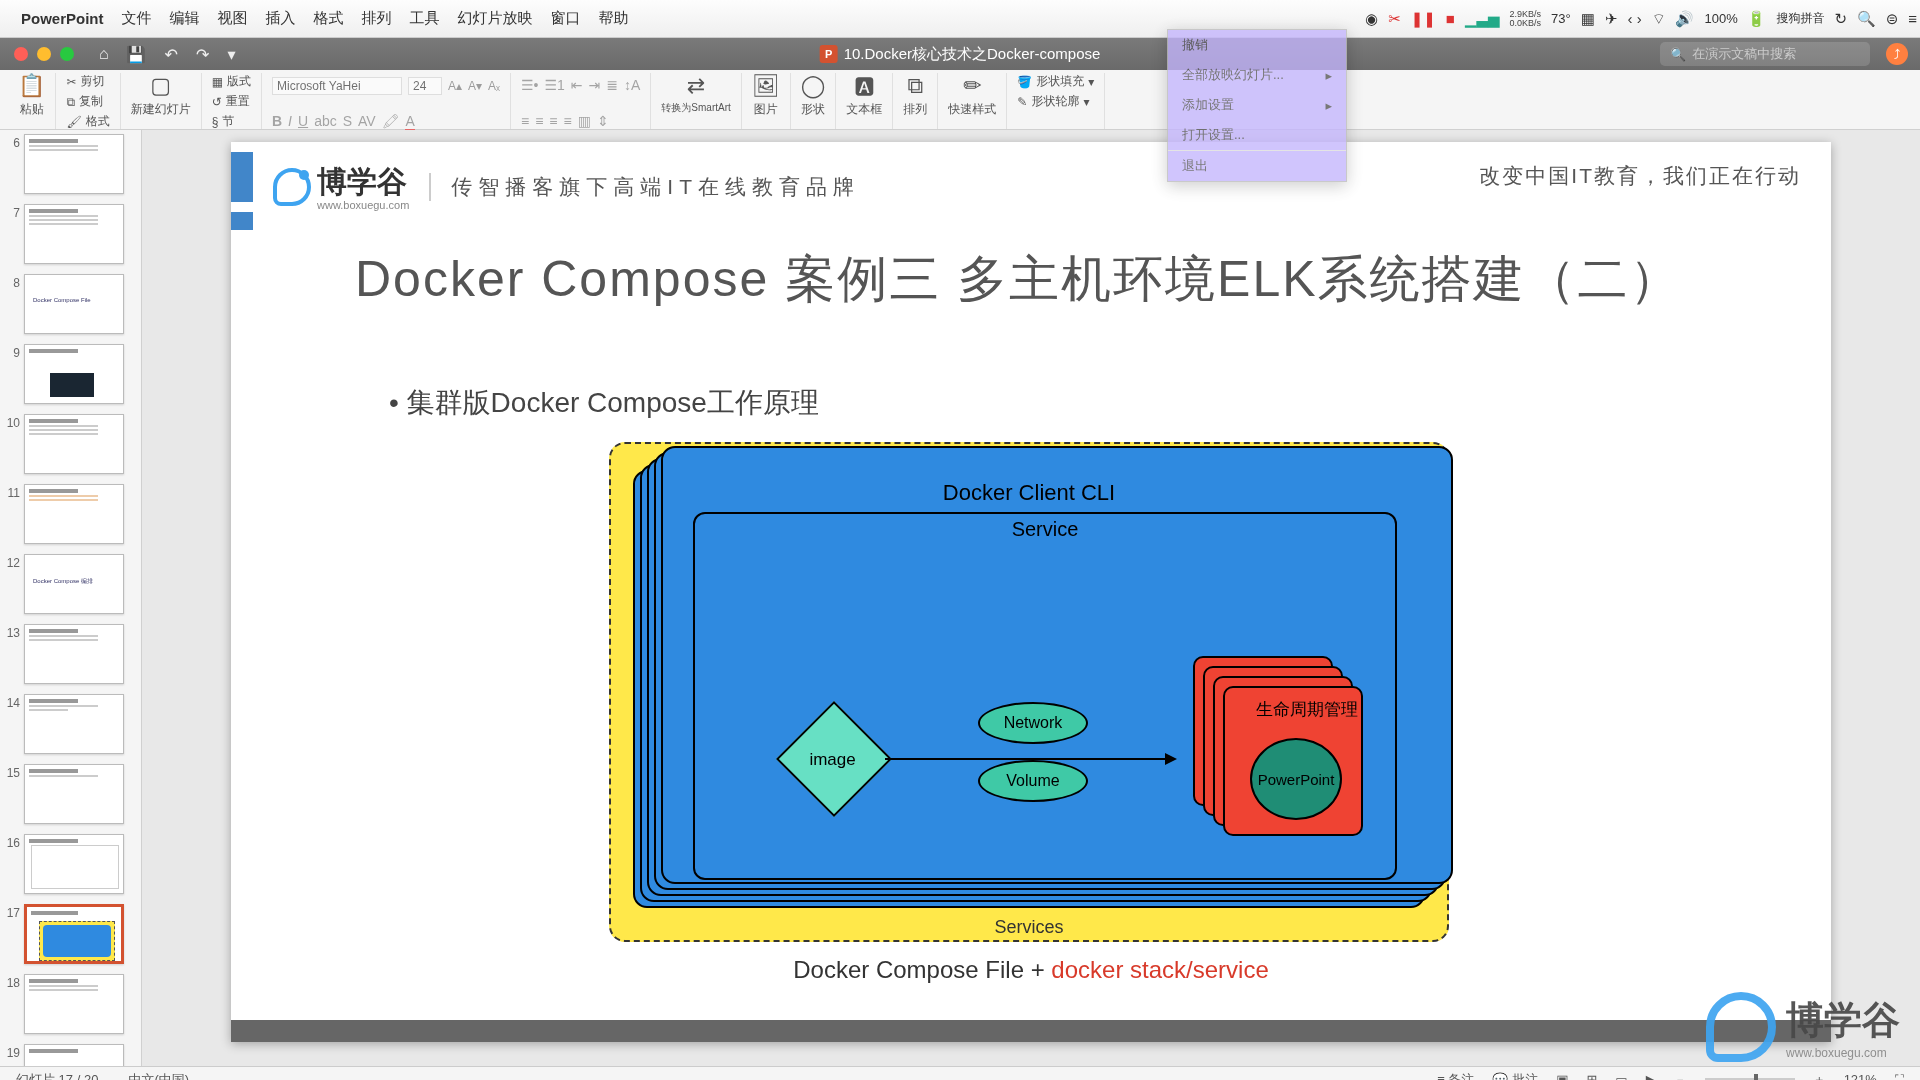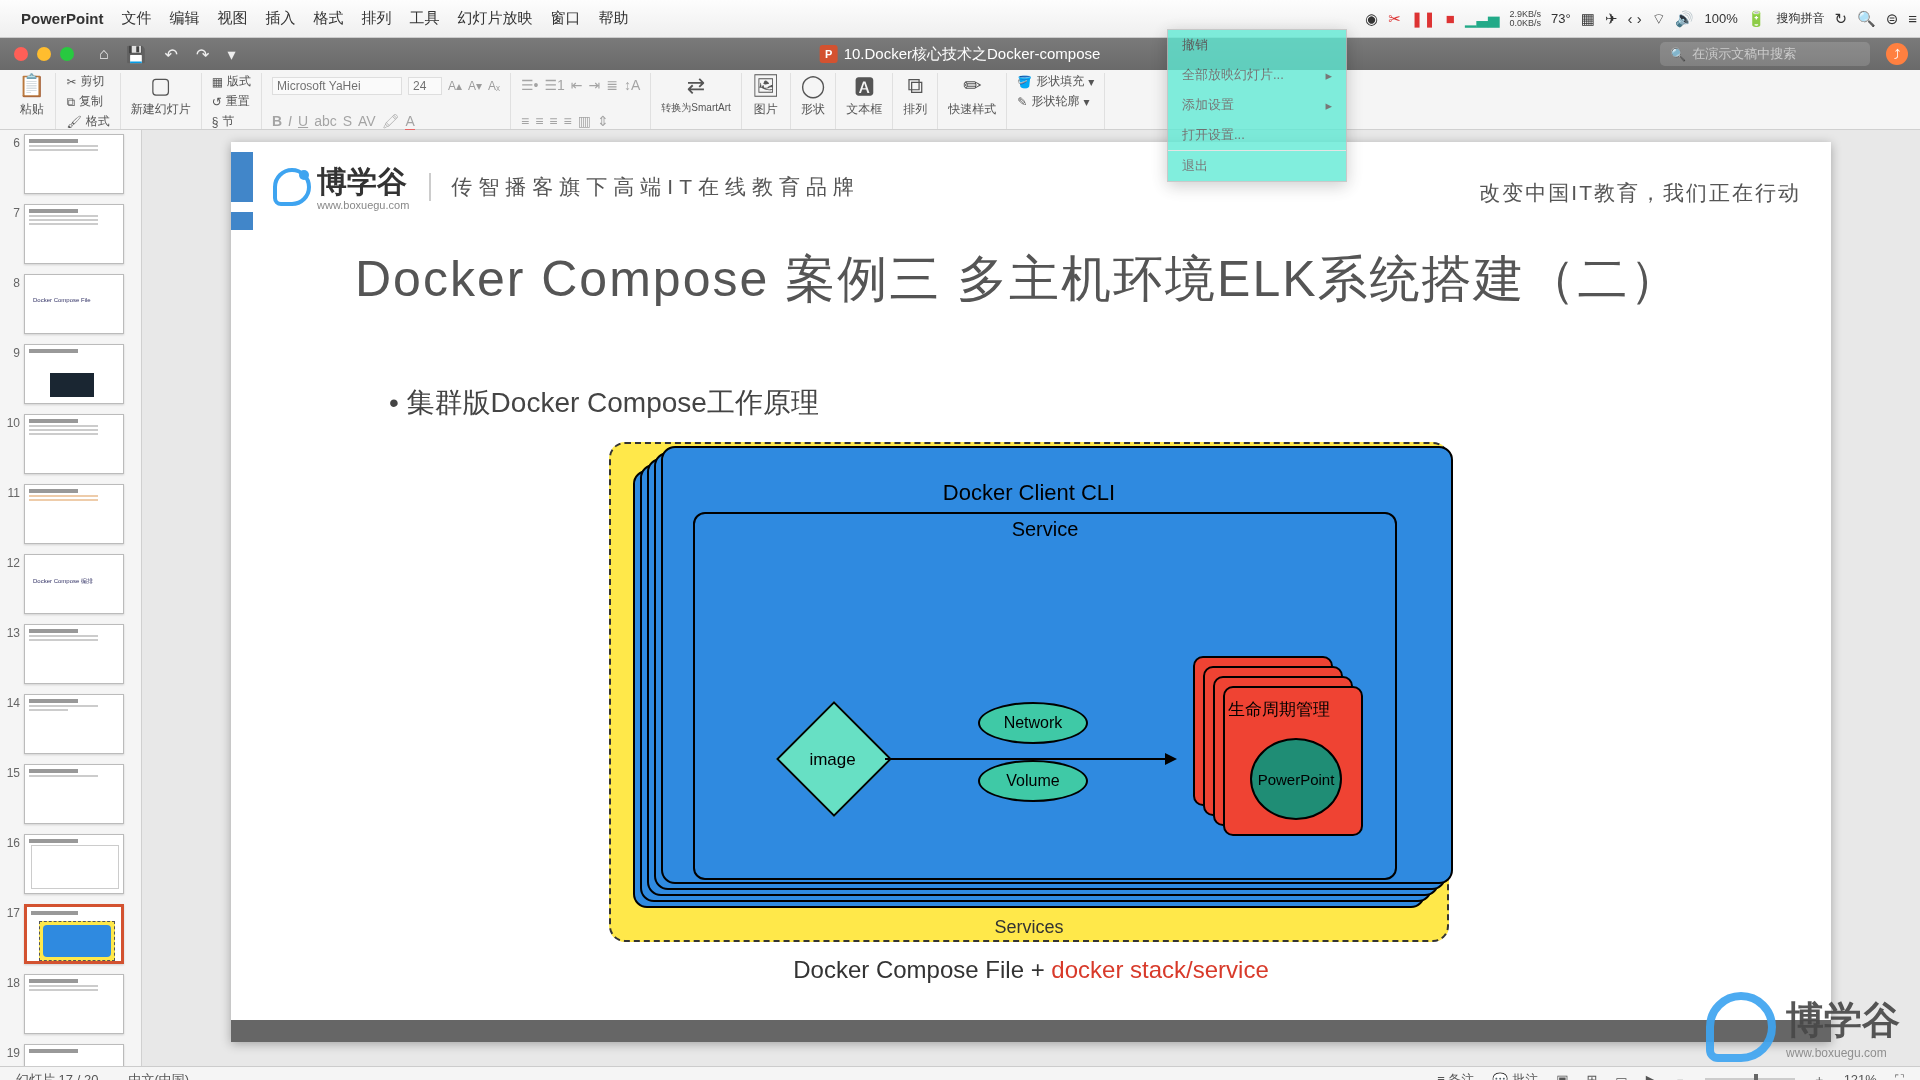--- a/index.html
+++ b/index.html
@@ -29,21 +29,21 @@
 
 .ribbon { background:#f5f5f5; border-bottom:1px solid #d0d0d0; height:60px; display:flex; align-items:stretch; padding:3px 8px 0; font-size:12px; color:#555; }
 .ribbon-group { display:flex; flex-direction:column; align-items:center; justify-content:space-between; padding:0 10px; border-right:1px solid #e0e0e0; }
 .ribbon-big { display:flex; flex-direction:column; align-items:center; gap:2px; }
 .ribbon-big .ic { font-size:22px; }
 .ribbon-mini { display:flex; flex-direction:column; gap:3px; font-size:12px; }
 .ribbon-mini span { display:flex; align-items:center; gap:4px; white-space:nowrap; }
 .font-sel { display:flex; align-items:center; gap:6px; opacity:.55; }
 .font-sel input { border:1px solid #ccc; padding:1px 4px; font-size:12px; }
 .btn-row { display:flex; gap:6px; opacity:.5; font-size:14px; }
-.context-menu { position:absolute; left:1167px; top:29px; width:180px; background:#5eead4; border:1px solid #bbb; box-shadow:0 4px 16px rgba(0,0,0,.25); font-size:13px; color:#555; z-index:50; opacity:.78; }
+.context-menu { position:absolute; left:1167px; top:29px; width:180px; background:#c4b5fd; border:1px solid #bbb; box-shadow:0 4px 16px rgba(0,0,0,.25); font-size:13px; color:#555; z-index:50; opacity:.78; }
 .context-menu div { padding:6px 14px; display:flex; justify-content:space-between; align-items:center; }
 
 
 .workspace { display:flex; height:calc(100% - 26px - 32px - 60px - 26px); }
 .thumb-panel { width:142px; background:#f5f5f5; border-right:1px solid #d0d0d0; overflow-y:auto; padding:4px 2px; }
 .thumb-row { display:flex; align-items:flex-start; gap:4px; margin-bottom:10px; }
 .thumb-num { width:18px; text-align:right; font-size:12px; color:#666; padding-top:2px; }
 .thumb { width:100px; height:60px; background:#fff; border:1px solid #bbb; box-shadow:0 1px 2px rgba(0,0,0,.15); position:relative; overflow:hidden; }
 .thumb.selected { border:3px solid #d35230; }
 .thumb .mini-bar { height:4px; background:#999; width:50%; margin:4px 4px 2px; }
@@ -56,21 +56,21 @@
 .slide { width:1600px; height:900px; background:#fff; box-shadow:0 2px 10px rgba(0,0,0,.3); position:relative; }
 .slide-accent { position:absolute; left:0; top:10px; width:22px; height:50px; background:#4186c9; }
 .slide-accent2 { position:absolute; left:0; top:70px; width:22px; height:18px; background:#4186c9; }
 .logo-area { position:absolute; left:42px; top:20px; display:flex; align-items:center; gap:20px; }
 .logo-area .bxg-logo { display:flex; align-items:center; gap:6px; }
 .logo-circle { width:38px; height:38px; border:4px solid #3ea4f0; border-radius:50% 50% 50% 8px; position:relative; }
 .logo-circle:after { content:""; position:absolute; width:10px; height:10px; background:#3ea4f0; border-radius:50%; right:-2px; top:-2px; }
 .logo-text { font-size:30px; font-weight:600; color:#333; }
 .logo-sub { font-size:11px; color:#888; margin-top:-4px; }
 .slogan { border-left:2px solid #ccc; padding-left:20px; font-size:21px; color:#555; letter-spacing:6px; }
-.right-slogan { position:absolute; right:30px; top:37px; font-size:21px; color:#555; letter-spacing:2px; }
+.right-slogan { position:absolute; right:30px; top:20px; font-size:21px; color:#555; letter-spacing:2px; }
 
 .slide-title { position:absolute; left:124px; top:104px; font-size:50px; color:#555; letter-spacing:2px; }
 .bullet { position:absolute; left:158px; top:242px; font-size:28px; color:#444; }
 .bullet:before { content:"• "; }
 
 
 .diagram { position:absolute; left:378px; top:300px; width:840px; height:500px; }
 .box-services { position:absolute; inset:0; border:2.5px dashed #333; border-radius:16px; background:#ffe84a; }
 .box-services-label { position:absolute; left:50%; transform:translateX(-50%); bottom:4px; font-size:18px; color:#333; }
 .stack-cli { position:absolute; left:24px; top:20px; right:24px; bottom:42px; }
@@ -84,21 +84,21 @@
 .diamond span { display:block; transform:rotate(-45deg); text-align:center; line-height:82px; font-size:17px; }
 .arrow { position:absolute; left:252px; top:296px; width:290px; height:2px; background:#000; z-index:6; }
 .arrow:after { content:""; position:absolute; right:-2px; top:-5px; border-left:12px solid #000; border-top:6px solid transparent; border-bottom:6px solid transparent; }
 .oval { position:absolute; width:110px; height:42px; background:#3fc9a6; border:2px solid #000; border-radius:50%; display:flex; align-items:center; justify-content:center; font-size:16px; z-index:7; }
 .oval.net { left:345px; top:240px; }
 .oval.vol { left:345px; top:298px; }
 
 .container-stack { position:absolute; left:560px; top:194px; width:170px; height:180px; z-index:6; }
 .cs-layer { position:absolute; width:140px; height:150px; background:#ef4333; border:2px solid #000; border-radius:10px; }
 .cs-layer.a{left:0;top:0;} .cs-layer.b{left:10px;top:10px;} .cs-layer.c{left:20px;top:20px;} .cs-layer.d{left:30px;top:30px;}
-.cs-label { position:absolute; left:35px; top:42px; font-size:17px; color:#000; z-index:2; width:130px; text-align:left; }
+.cs-label { position:absolute; left:35px; top:42px; font-size:17px; color:#000; z-index:2; width:130px; text-align:right; }
 .cs-circle { position:absolute; left:57px; top:82px; width:92px; height:82px; background:#1f8d75; border:2px solid #000; border-radius:50%; display:flex; align-items:center; justify-content:center; font-size:15px; z-index:3; }
 
 .caption { position:absolute; left:50%; transform:translateX(-50%); top:814px; font-size:24px; color:#333; }
 .caption .red { color:#d83a2a; }
 .footer-bar { position:absolute; left:0; right:0; bottom:0; height:22px; background:#666; }
 
 
 .statusbar { height:26px; background:#f5f5f5; border-top:1px solid #ccc; display:flex; align-items:center; justify-content:space-between; padding:0 16px; font-size:13px; color:#555; }
 .statusbar .right { display:flex; align-items:center; gap:18px; }
 

